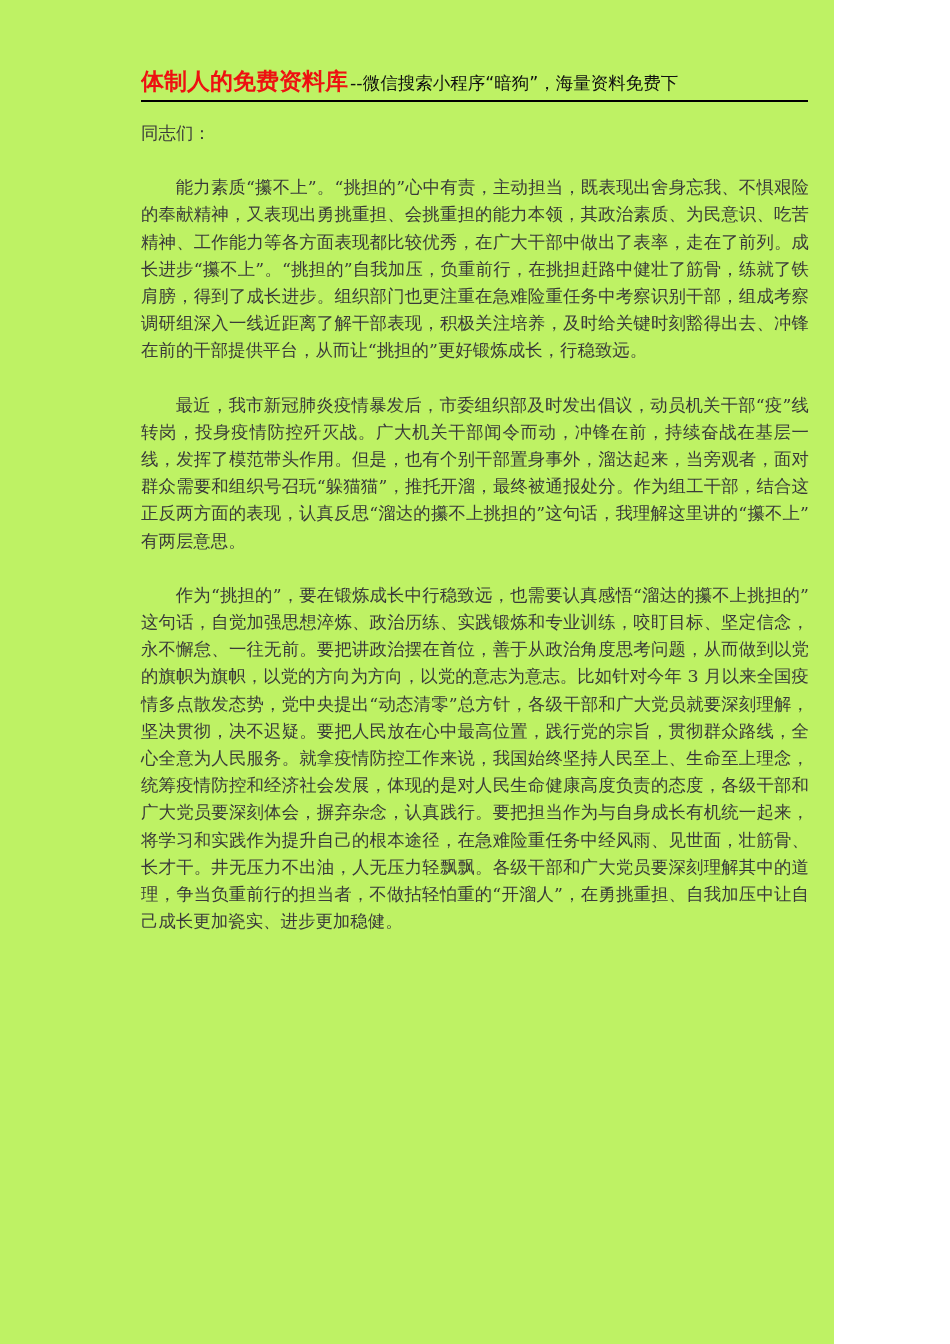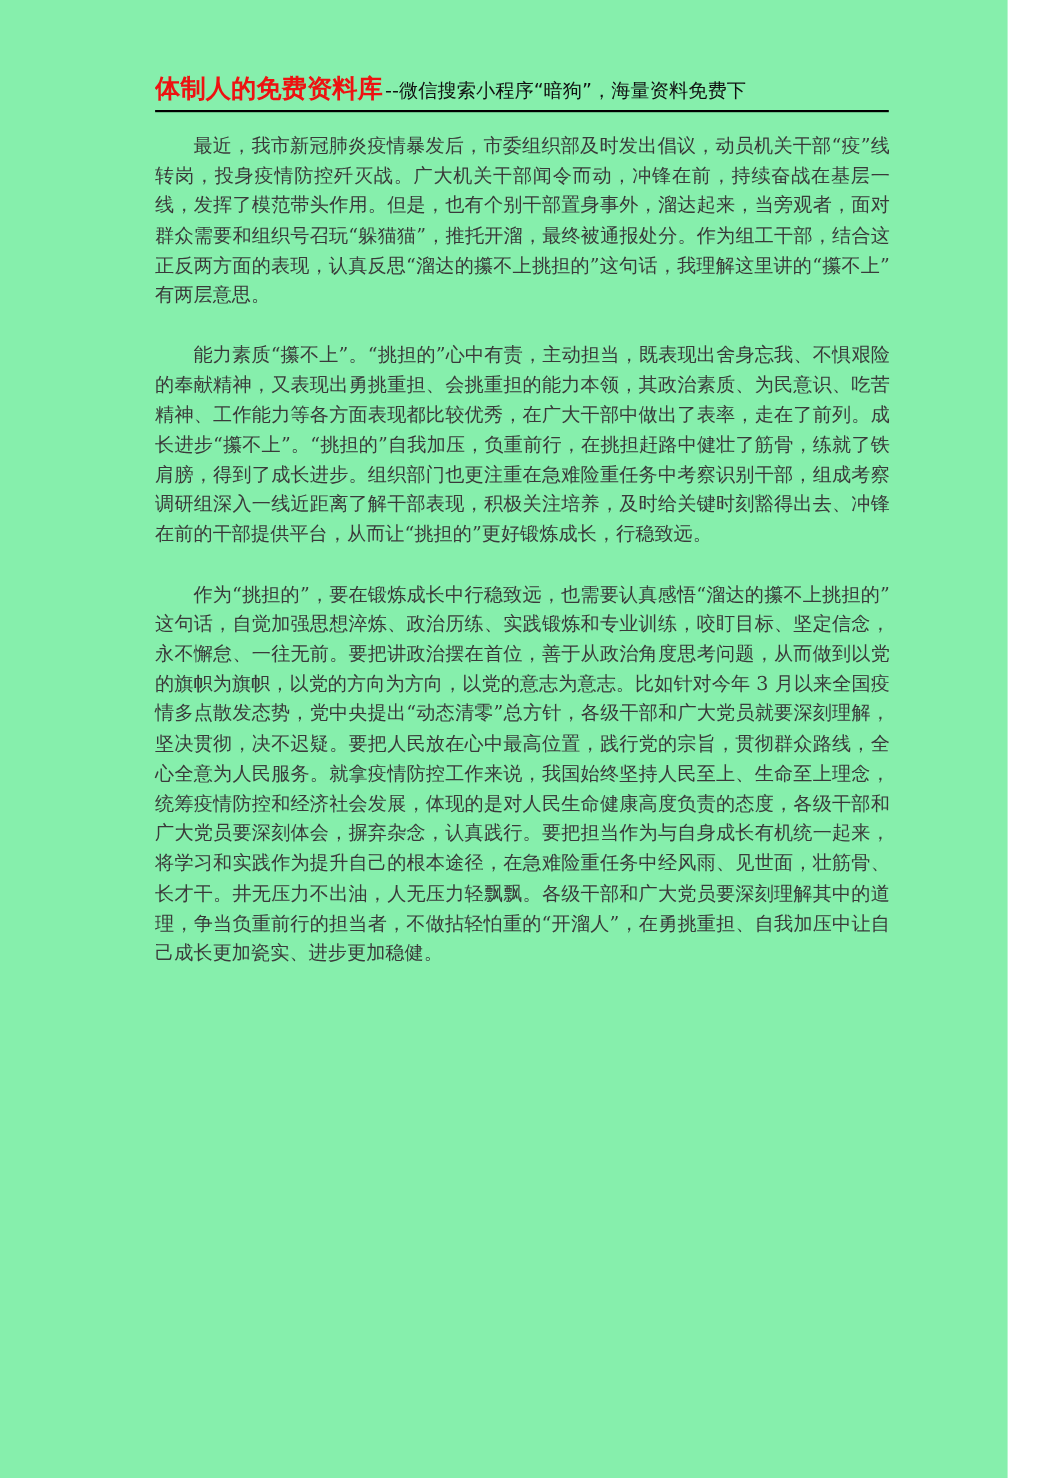--- a/index.html
+++ b/index.html
@@ -11,23 +11,23 @@
   body {
     width: 950px;
     height: 1344px;
     overflow: hidden;
     font-family: "DejaVu Serif", "Liberation Serif", serif;
     -webkit-font-smoothing: antialiased;
   }
 
   .page {
     position: relative;
-    width: 916px;
+    width: 834px;
     height: 1344px;
-    background: #86efac;
+    background: #bef264;
     box-sizing: border-box;
   }
 
   
   .header-band {
     position: absolute;
     left: 141px;
     top: 62px;
     width: 667px;
     height: 40px;
@@ -104,23 +104,24 @@
   <div class="header-band">
     <span class="header-line">
       <span class="header-brand">体制人的免费资料库</span><span class="header-tail">--微信搜索小程序“暗狗”，海量资料免费下</span>
     </span>
   </div>
 
   <div class="header-rule"></div>
 
   <div class="doc-body">
 
+    <p class="para salutation">同志们：</p>
 
 
+    <p class="para indent">能力素质“攥不上”。“挑担的”心中有责，主动担当，既表现出舍身忘我、不惧艰险的奉献精神，又表现出勇挑重担、会挑重担的能力本领，其政治素质、为民意识、吃苦精神、工作能力等各方面表现都比较优秀，在广大干部中做出了表率，走在了前列。成长进步“攥不上”。“挑担的”自我加压，负重前行，在挑担赶路中健壮了筋骨，练就了铁肩膀，得到了成长进步。组织部门也更注重在急难险重任务中考察识别干部，组成考察调研组深入一线近距离了解干部表现，积极关注培养，及时给关键时刻豁得出去、冲锋在前的干部提供平台，从而让“挑担的”更好锻炼成长，行稳致远。</p>
+
     <p class="para indent">最近，我市新冠肺炎疫情暴发后，市委组织部及时发出倡议，动员机关干部“疫”线转岗，投身疫情防控歼灭战。广大机关干部闻令而动，冲锋在前，持续奋战在基层一线，发挥了模范带头作用。但是，也有个别干部置身事外，溜达起来，当旁观者，面对群众需要和组织号召玩“躲猫猫”，推托开溜，最终被通报处分。作为组工干部，结合这正反两方面的表现，认真反思“溜达的攥不上挑担的”这句话，我理解这里讲的“攥不上”有两层意思。</p>
-
-    <p class="para indent">能力素质“攥不上”。“挑担的”心中有责，主动担当，既表现出舍身忘我、不惧艰险的奉献精神，又表现出勇挑重担、会挑重担的能力本领，其政治素质、为民意识、吃苦精神、工作能力等各方面表现都比较优秀，在广大干部中做出了表率，走在了前列。成长进步“攥不上”。“挑担的”自我加压，负重前行，在挑担赶路中健壮了筋骨，练就了铁肩膀，得到了成长进步。组织部门也更注重在急难险重任务中考察识别干部，组成考察调研组深入一线近距离了解干部表现，积极关注培养，及时给关键时刻豁得出去、冲锋在前的干部提供平台，从而让“挑担的”更好锻炼成长，行稳致远。</p>
 
     <p class="para indent">作为“挑担的”，要在锻炼成长中行稳致远，也需要认真感悟“溜达的攥不上挑担的”这句话，自觉加强思想淬炼、政治历练、实践锻炼和专业训练，咬盯目标、坚定信念，永不懈怠、一往无前。要把讲政治摆在首位，善于从政治角度思考问题，从而做到以党的旗帜为旗帜，以党的方向为方向，以党的意志为意志。比如针对今年 3 月以来全国疫情多点散发态势，党中央提出“动态清零”总方针，各级干部和广大党员就要深刻理解，坚决贯彻，决不迟疑。要把人民放在心中最高位置，践行党的宗旨，贯彻群众路线，全心全意为人民服务。就拿疫情防控工作来说，我国始终坚持人民至上、生命至上理念，统筹疫情防控和经济社会发展，体现的是对人民生命健康高度负责的态度，各级干部和广大党员要深刻体会，摒弃杂念，认真践行。要把担当作为与自身成长有机统一起来，将学习和实践作为提升自己的根本途径，在急难险重任务中经风雨、见世面，壮筋骨、长才干。井无压力不出油，人无压力轻飘飘。各级干部和广大党员要深刻理解其中的道理，争当负重前行的担当者，不做拈轻怕重的“开溜人”，在勇挑重担、自我加压中让自己成长更加瓷实、进步更加稳健。</p>
 
   </div>
 
 </div>
 
 </body></html>

